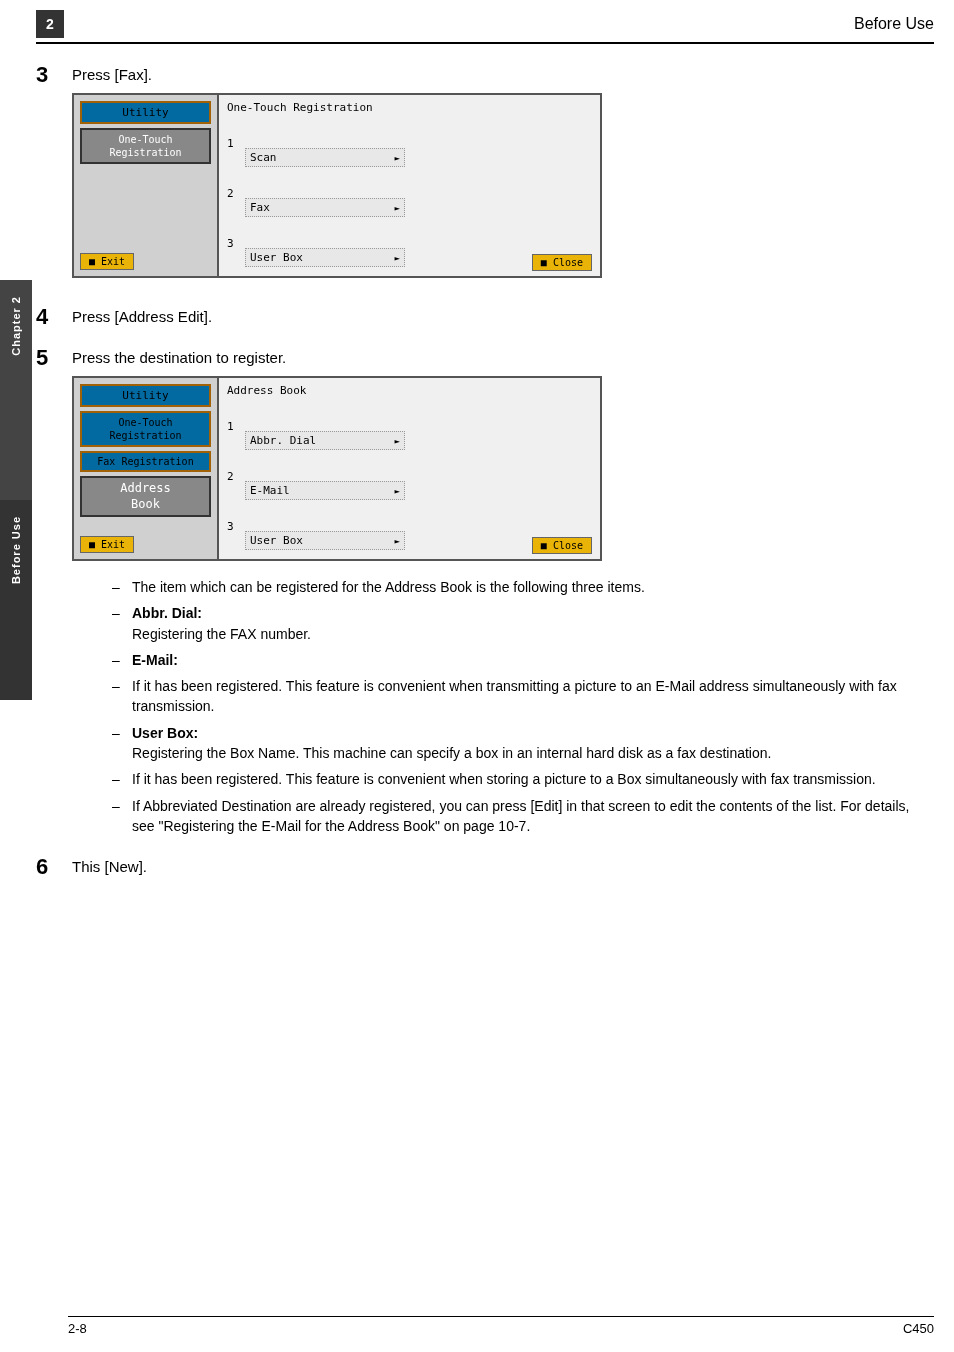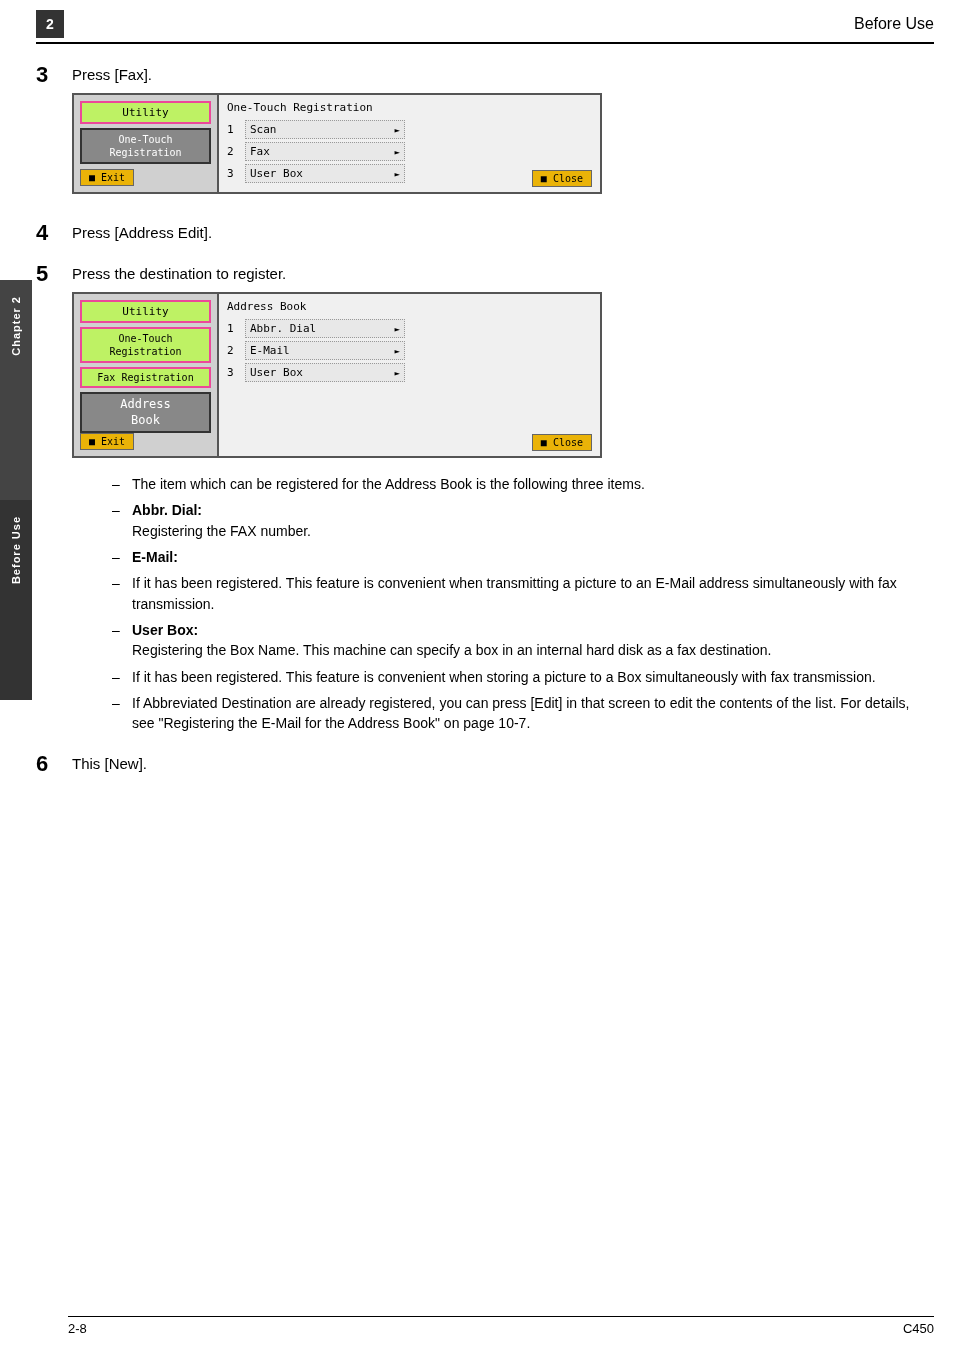--- a/index.html
+++ b/index.html
@@ -91,22 +91,22 @@
       flex-direction: column;
       gap: 4px;
     }
     .ui-right {
       flex: 1;
       background: #f0f0f0;
       padding: 6px 8px;
       position: relative;
     }
     .ui-btn {
-      border: 2px solid #ec4899;
-      background: #bef264;
+      border: 2px solid #a16207;
+      background: #0369a1;
       padding: 3px 6px;
       text-align: center;
       font-size: 11px;
       font-family: monospace;
       cursor: pointer;
     }
     .ui-btn-active {
       background: #888;
       color: #fff;
       border: 2px solid #333;
@@ -144,20 +144,21 @@
       background: #e8e8e8;
       padding: 2px 0;
       text-align: center;
       width: 160px;
       font-size: 11px;
       font-family: monospace;
       display: flex;
       align-items: center;
       justify-content: space-between;
       padding: 2px 4px;
+      margin-top: 28px;
     }
     .ui-list-arrow {
       font-size: 9px;
     }
 
     
     .bullet-list {
       margin-left: 40px;
       margin-top: 8px;
       margin-bottom: 8px;

